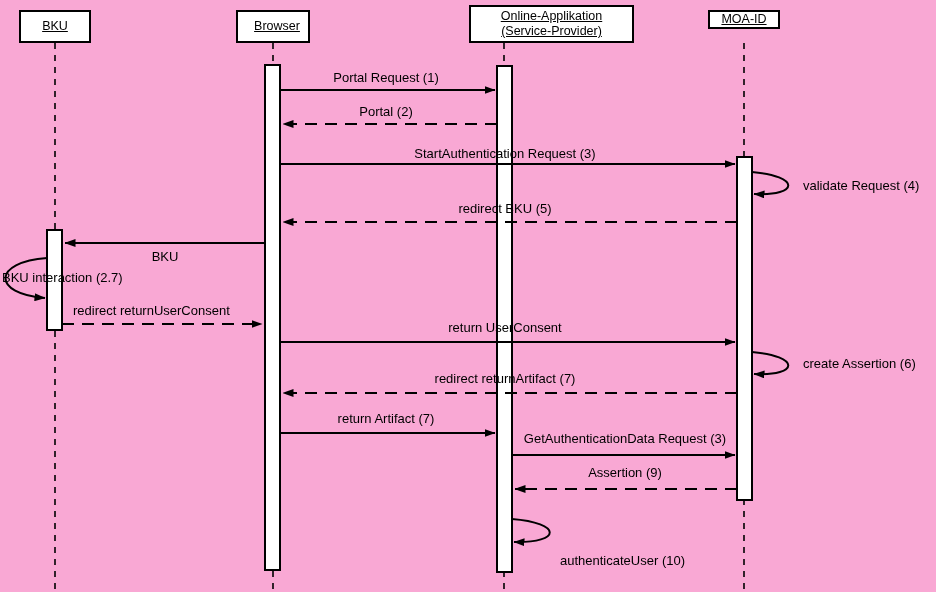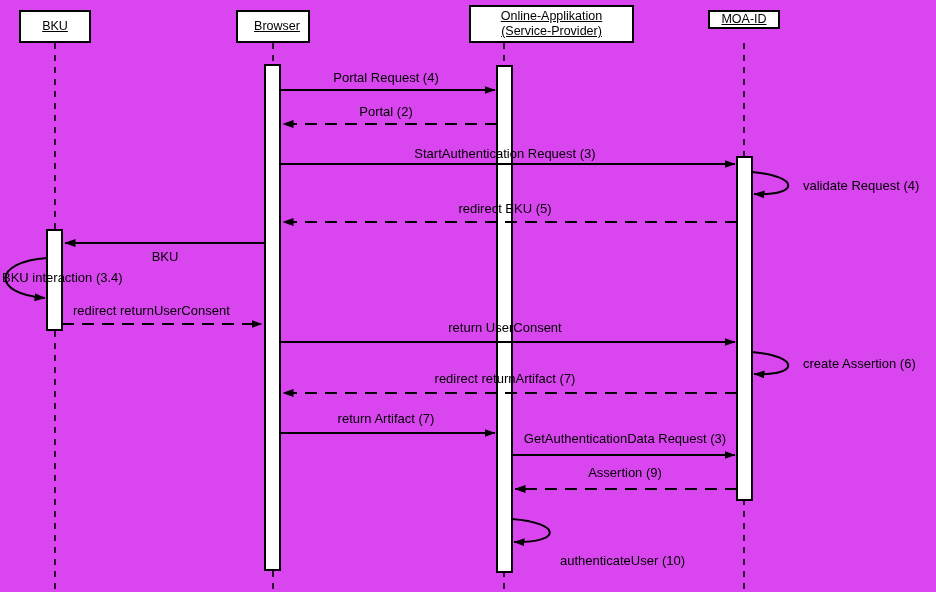--- a/index.html
+++ b/index.html
@@ -4,21 +4,21 @@
 <style>
   html, body {
     margin: 0;
     padding: 0;
     background: #ffffff;
   }
   #diagram {
     position: relative;
     width: 936px;
     height: 592px;
-    background: #d946ef;
+    background: #f9a8d4;
     font-family: "Liberation Sans", sans-serif;
     overflow: hidden;
   }
   .svg-layer {
     position: absolute;
     left: 0;
     top: 0;
     width: 936px;
     height: 592px;
   }
@@ -119,33 +119,33 @@
       <line x1="280" y1="433" x2="495" y2="433" marker-end="url(#arrowFilled)"></line>
 
       <line x1="512" y1="455" x2="735" y2="455" marker-end="url(#arrowFilled)"></line>
 
       <line x1="737" y1="489" x2="515" y2="489" stroke-dasharray="12,8" marker-end="url(#arrowFilled)"></line>
 
       <path d="M512,519 C 562,523 562,543 514,542" marker-end="url(#arrowFilled)"></path>
     </g>
   </svg>
 
-  <div class="msg-label center" style="left:386px; top:70px;">Portal Request (4)</div>
+  <div class="msg-label center" style="left:386px; top:70px;">Portal Request (1)</div>
 
   <div class="msg-label center" style="left:386px; top:104px;">Portal (2)</div>
 
   <div class="msg-label center" style="left:505px; top:146px;">StartAuthentication Request (3)</div>
 
   <div class="msg-label" style="left:803px; top:178px;">validate Request (4)</div>
 
   <div class="msg-label center" style="left:505px; top:201px;">redirect BKU (5)</div>
 
   <div class="msg-label center" style="left:165px; top:249px;">BKU</div>
 
-  <div class="msg-label" style="left:2px; top:270px;">BKU interaction (3.4)</div>
+  <div class="msg-label" style="left:2px; top:270px;">BKU interaction (2.7)</div>
 
   <div class="msg-label" style="left:73px; top:303px;">redirect returnUserConsent</div>
 
   <div class="msg-label center" style="left:505px; top:320px;">return UserConsent</div>
 
   <div class="msg-label" style="left:803px; top:356px;">create Assertion (6)</div>
 
   <div class="msg-label center" style="left:505px; top:371px;">redirect returnArtifact (7)</div>
 
   <div class="msg-label center" style="left:386px; top:411px;">return Artifact (7)</div>

